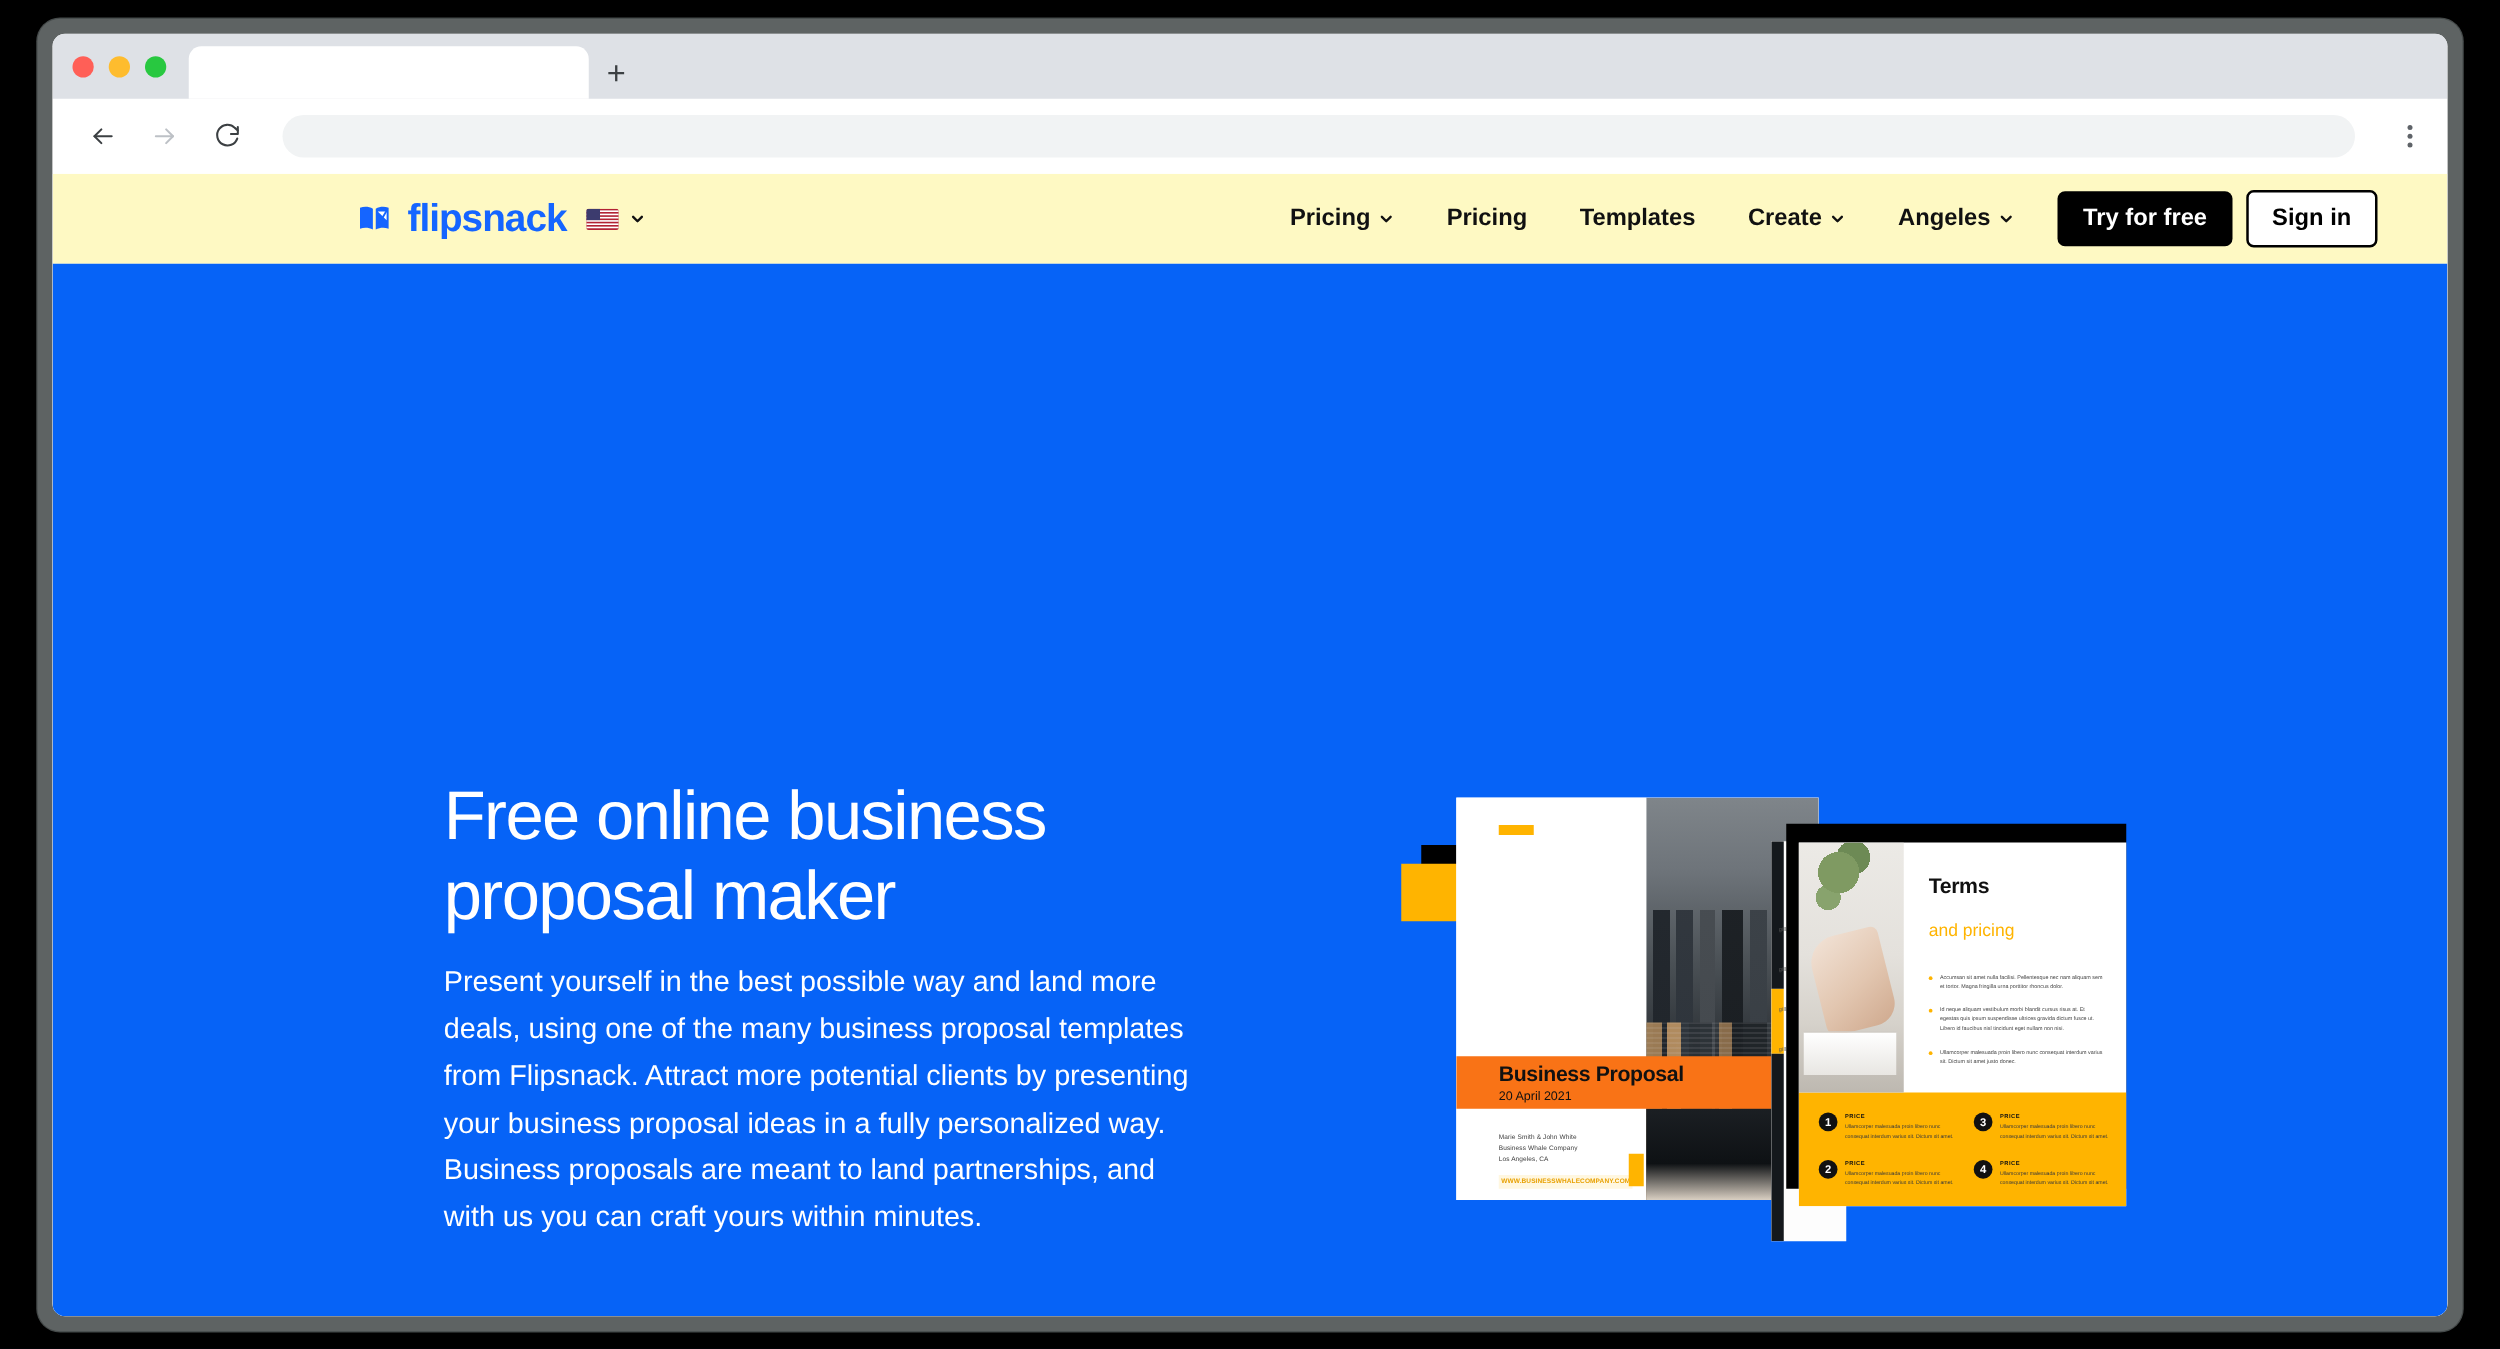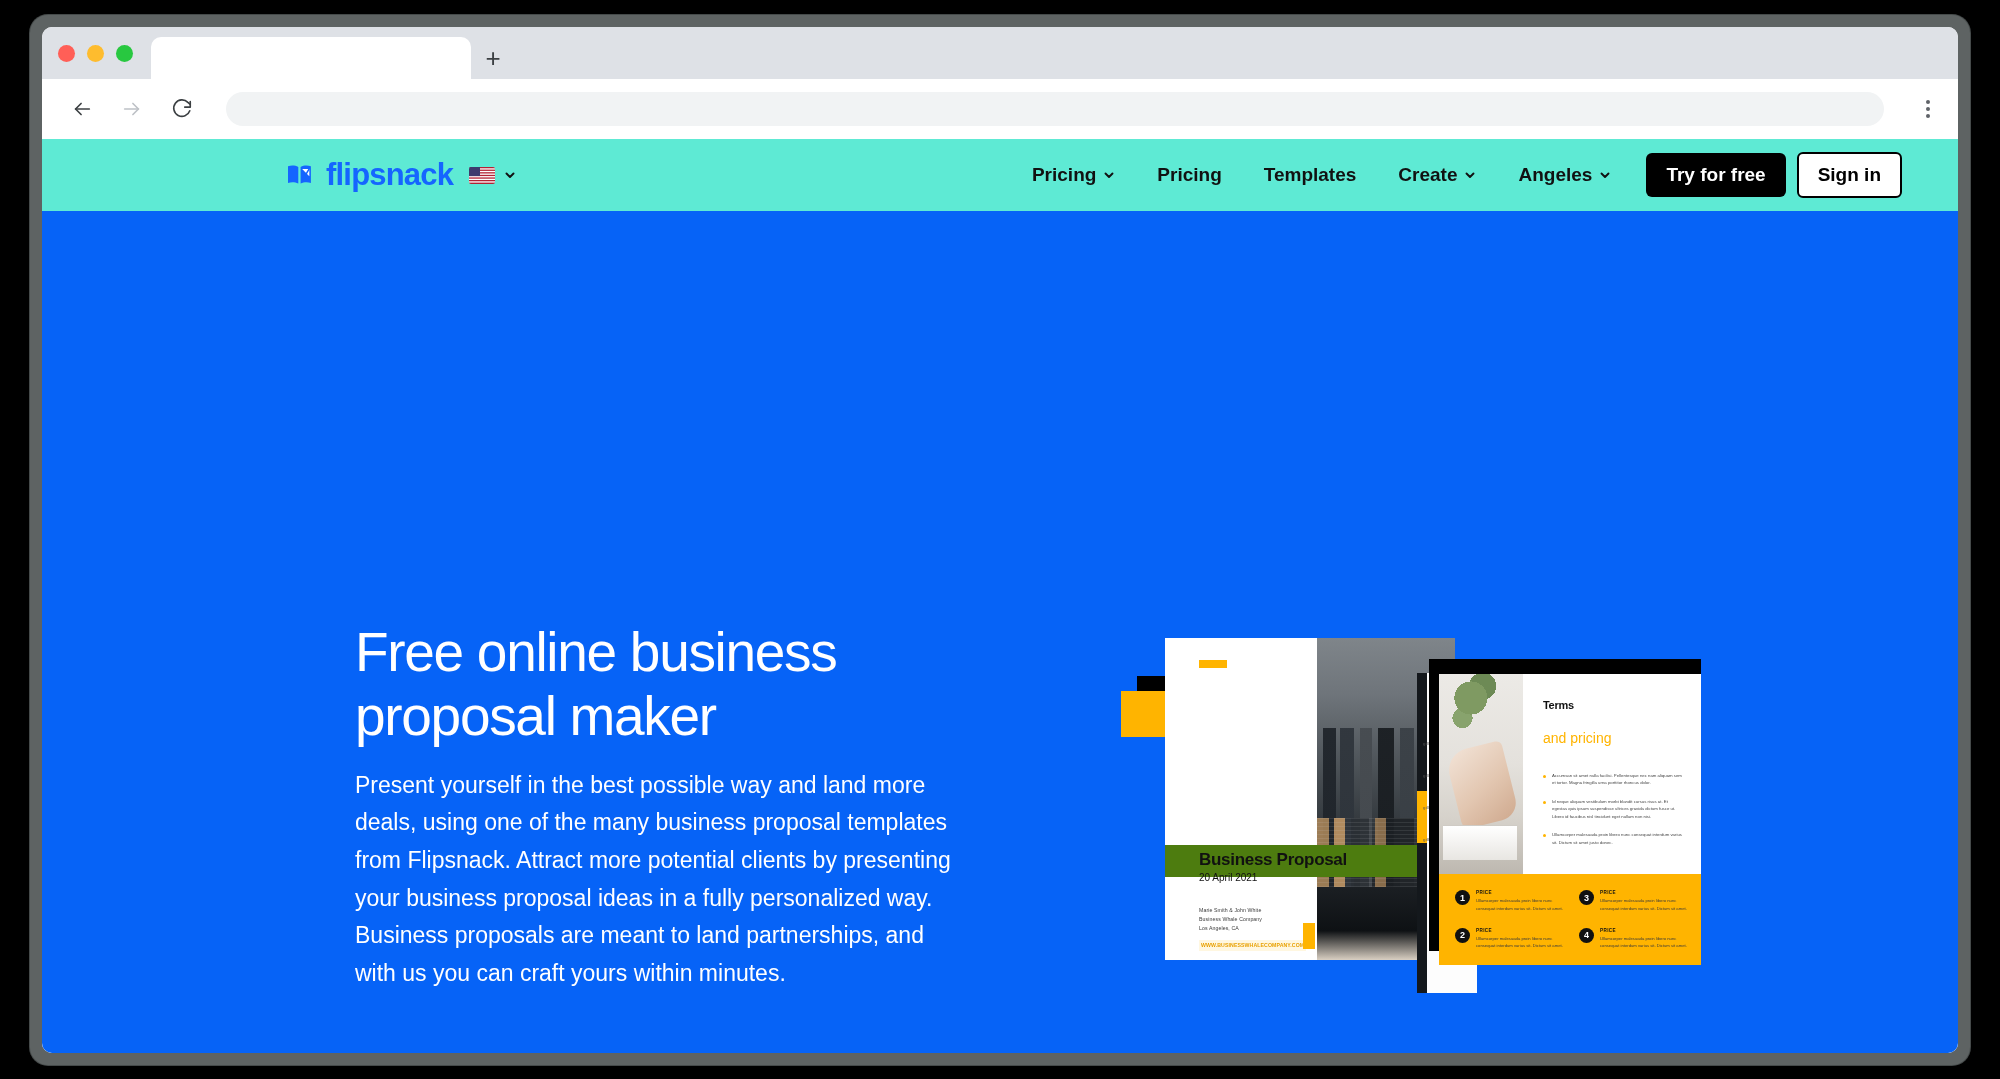--- a/index.html
+++ b/index.html
@@ -105,21 +105,21 @@
     cursor: pointer;
   }
   .kebab i { width: 4px; height: 4px; border-radius: 50%; background: #5f6368; display: block; }
 
   
   .page { flex: 1 1 auto; display: flex; flex-direction: column; overflow: hidden; background: #fff; }
 
   
   .siteheader {
     height: 72px;
-    background: #5eead4;
+    background: #fef9c3;
     display: flex; align-items: center;
     padding: 0 56px 0 0;
     flex: 0 0 auto;
   }
   .brand-wrap {
     display: flex; align-items: center; gap: 16px;
     margin-left: 245px;
   }
   .brand { display: flex; align-items: center; gap: 9px; }
   .brand-text {
@@ -241,22 +241,22 @@
   .city::after {
     content: "";
     position: absolute; left: 0; right: 0; bottom: 0; height: 44%;
     background:
       repeating-linear-gradient(to bottom, rgba(255,255,255,.10) 0 1px, transparent 1px 4px),
       linear-gradient(to right, #b08a5c 0 9%, transparent 9% 12%, #c79a66 12% 20%, transparent 20% 25%, #2a2f34 25% 38%, transparent 38% 42%, #9c7a52 42% 50%, transparent 50% 55%, #1d2125 55% 70%, transparent 70% 74%, #8d7049 74% 82%, transparent 82% 86%, #30353a 86% 100%);
     opacity: .85;
   }
   .cover-band {
     position: absolute; left: 0; right: -14px; top: 207px;
-    height: 32px;
-    background: #4d7c0f;
+    height: 42px;
+    background: #f97316;
     padding: 6px 0 0 34px;
     z-index: 3;
   }
   .cover-band-title {
     font-size: 17px; font-weight: 800; color: #111;
     letter-spacing: -0.3px; line-height: 1.1;
   }
   .cover-band-date {
     font-size: 10px; color: #111; margin-top: 2px;
   }
@@ -338,21 +338,21 @@
   }
   .terms-photo::after {
     content: "";
     position: absolute; left: 4px; bottom: 14px; right: 6px;
     height: 34px;
     background: linear-gradient(to bottom, #ffffff, #e8e6e2);
     border-top: 1px solid #cfcbc5;
   }
   .terms-body { flex: 1; padding: 26px 18px 0 20px; }
   .terms-h1 {
-    font-size: 11px; font-weight: 800; color: #111; line-height: 1.05;
+    font-size: 17px; font-weight: 800; color: #111; line-height: 1.05;
     letter-spacing: -.3px;
   }
   .terms-h2 {
     font-size: 14px; font-weight: 400; color: #ffb400;
     line-height: 1.15; margin-top: 18px;
   }
   .bullets { margin-top: 26px; }
   .bullet { display: flex; gap: 6px; margin-bottom: 11px; }
   .bdot { width: 3px; height: 3px; background: #ffb400; border-radius: 50%; margin-top: 3px; flex: 0 0 auto; }
   .btext { font-size: 4.3px; color: #444; line-height: 1.75; }

